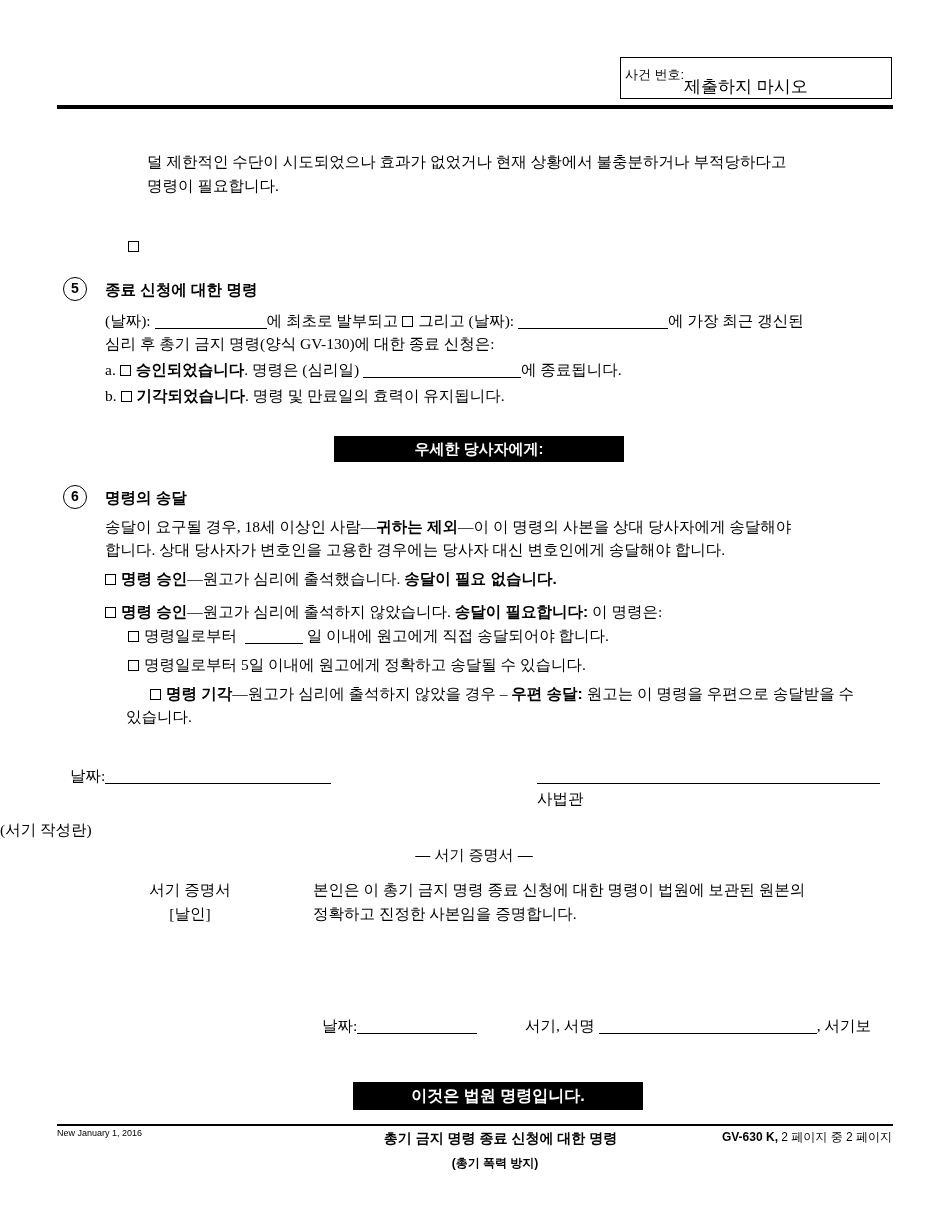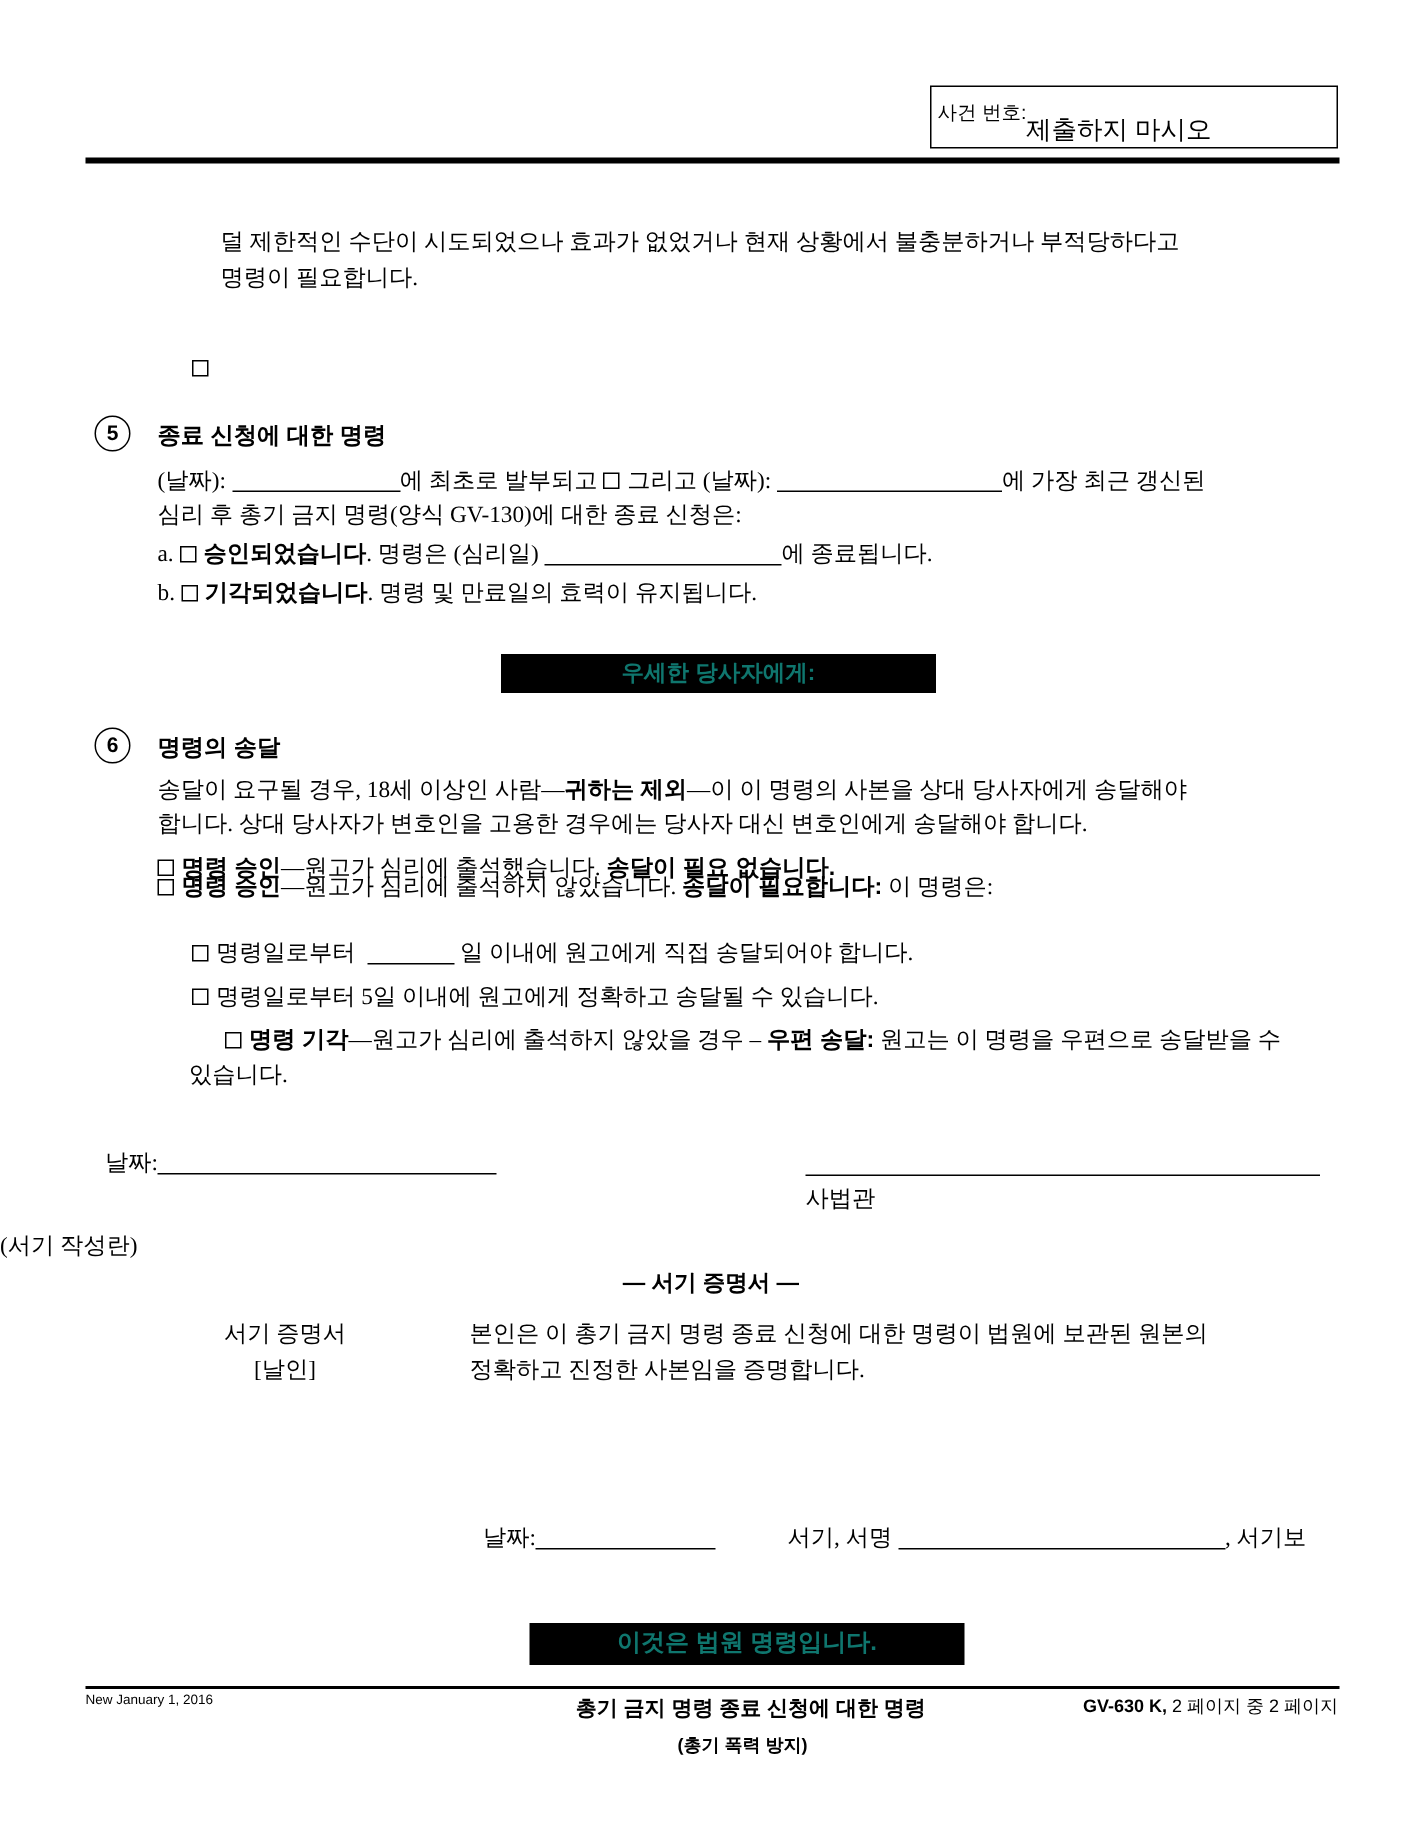--- a/index.html
+++ b/index.html
@@ -11,21 +11,21 @@
   .b { font-weight:bold; font-family:"Liberation Sans", "DejaVu Sans", sans-serif; }
   .cb { display:inline-block; width:11px; height:11px; border:1.3px solid #000; vertical-align:-1px; margin-right:5px; box-sizing:border-box; }
   .blank { display:inline-block; border-bottom:1.2px solid #000; height:14px; vertical-align:-3px; }
   .case-box { left:620px; top:57px; width:272px; height:42px; border:1.5px solid #000; box-sizing:border-box; }
   .case-label { left:4px; top:8px; font-size:13px; }
   .case-value { left:63px; top:17px; font-size:17px; }
   .top-rule { left:57px; top:105px; width:836px; height:4px; background:#000; }
   .section-num { width:24px; height:24px; border:1.5px solid #000; border-radius:50%; box-sizing:border-box;
                  text-align:center; line-height:21px; font-size:14px; font-weight:bold; }
   .section-title { font-size:15.5px; font-weight:bold; }
-  .banner { background:#000; color:#0f766e; text-align:center; font-size:15px; font-weight:bold; }
+  .banner { background:#000; color:#ffffff; text-align:center; font-size:15px; font-weight:bold; }
   .line { line-height:24px; white-space:nowrap; }
   .foot-rule { left:57px; top:1124px; width:836px; height:2px; background:#000; }
 </style>
 </head>
 <body>
 
 <div class="abs case-box">
   <span class="abs sans case-label">사건 번호:</span>
   <span class="abs sans case-value">제출하지 마시오</span>
 </div>
@@ -67,21 +67,21 @@
 
 <div class="abs serif line" style="left:105px; top:515px;">
   <span>송달이 요구될 경우, 18세 이상인 사람—</span><span class="b">귀하는 제외</span><span>—이 이 명령의 사본을 상대 당사자에게 송달해야</span>
 </div>
 <div class="abs serif line" style="left:105px; top:538px;">합니다. 상대 당사자가 변호인을 고용한 경우에는 당사자 대신 변호인에게 송달해야 합니다.</div>
 
 <div class="abs serif line" style="left:105px; top:567px;">
   <span class="cb"></span><span class="b">명령 승인</span><span>—원고가 심리에 출석했습니다.</span>
   <span class="b">송달이 필요 없습니다.</span>
 </div>
-<div class="abs serif line" style="left:105px; top:580px;">
+<div class="abs serif line" style="left:105px; top:600px;">
   <span class="cb"></span><span class="b">명령 승인</span><span>—원고가 심리에 출석하지 않았습니다.</span>
   <span class="b">송달이 필요합니다:</span>
   <span>이 명령은:</span>
 </div>
 <div class="abs serif line" style="left:128px; top:624px;">
   <span class="cb"></span><span>명령일로부터</span>
   &nbsp;<span class="blank" style="width:58px;"></span>
   <span>일 이내에 원고에게 직접 송달되어야 합니다.</span>
 </div>
 <div class="abs serif line" style="left:128px; top:653px;">
@@ -94,21 +94,21 @@
 </div>
 <div class="abs serif line" style="left:126px; top:705px;">있습니다.</div>
 
 <div class="abs serif line" style="left:70px; top:764px;">
   <span>날짜:</span><span class="blank" style="width:226px;"></span>
 </div>
 <div class="abs" style="left:537px; top:783px; width:343px; height:0; border-top:1.2px solid #000;"></div>
 <div class="abs serif" style="left:537px; top:789px;">사법관</div>
 
 <div class="abs serif" style="left:0; width:780px; text-align:left; top:820px;">(서기 작성란)</div>
-<div class="abs sans" style="left:0; width:948px; text-align:center; top:846px; font-weight:bold; font-size:15px;">— 서기 증명서 —</div>
+<div class="abs sans" style="left:0; width:948px; text-align:center; top:846px; font-weight:normal; font-size:15px;">— 서기 증명서 —</div>
 
 <div class="abs serif" style="left:130px; width:120px; text-align:center; top:878px; line-height:24px;">
   <div>서기 증명서</div>
   <div>[날인]</div>
 </div>
 <div class="abs serif" style="left:313px; top:878px; line-height:24px;">
   <div>본인은 이 총기 금지 명령 종료 신청에 대한 명령이 법원에 보관된 원본의</div>
   <div>정확하고 진정한 사본임을 증명합니다.</div>
 </div>
 

